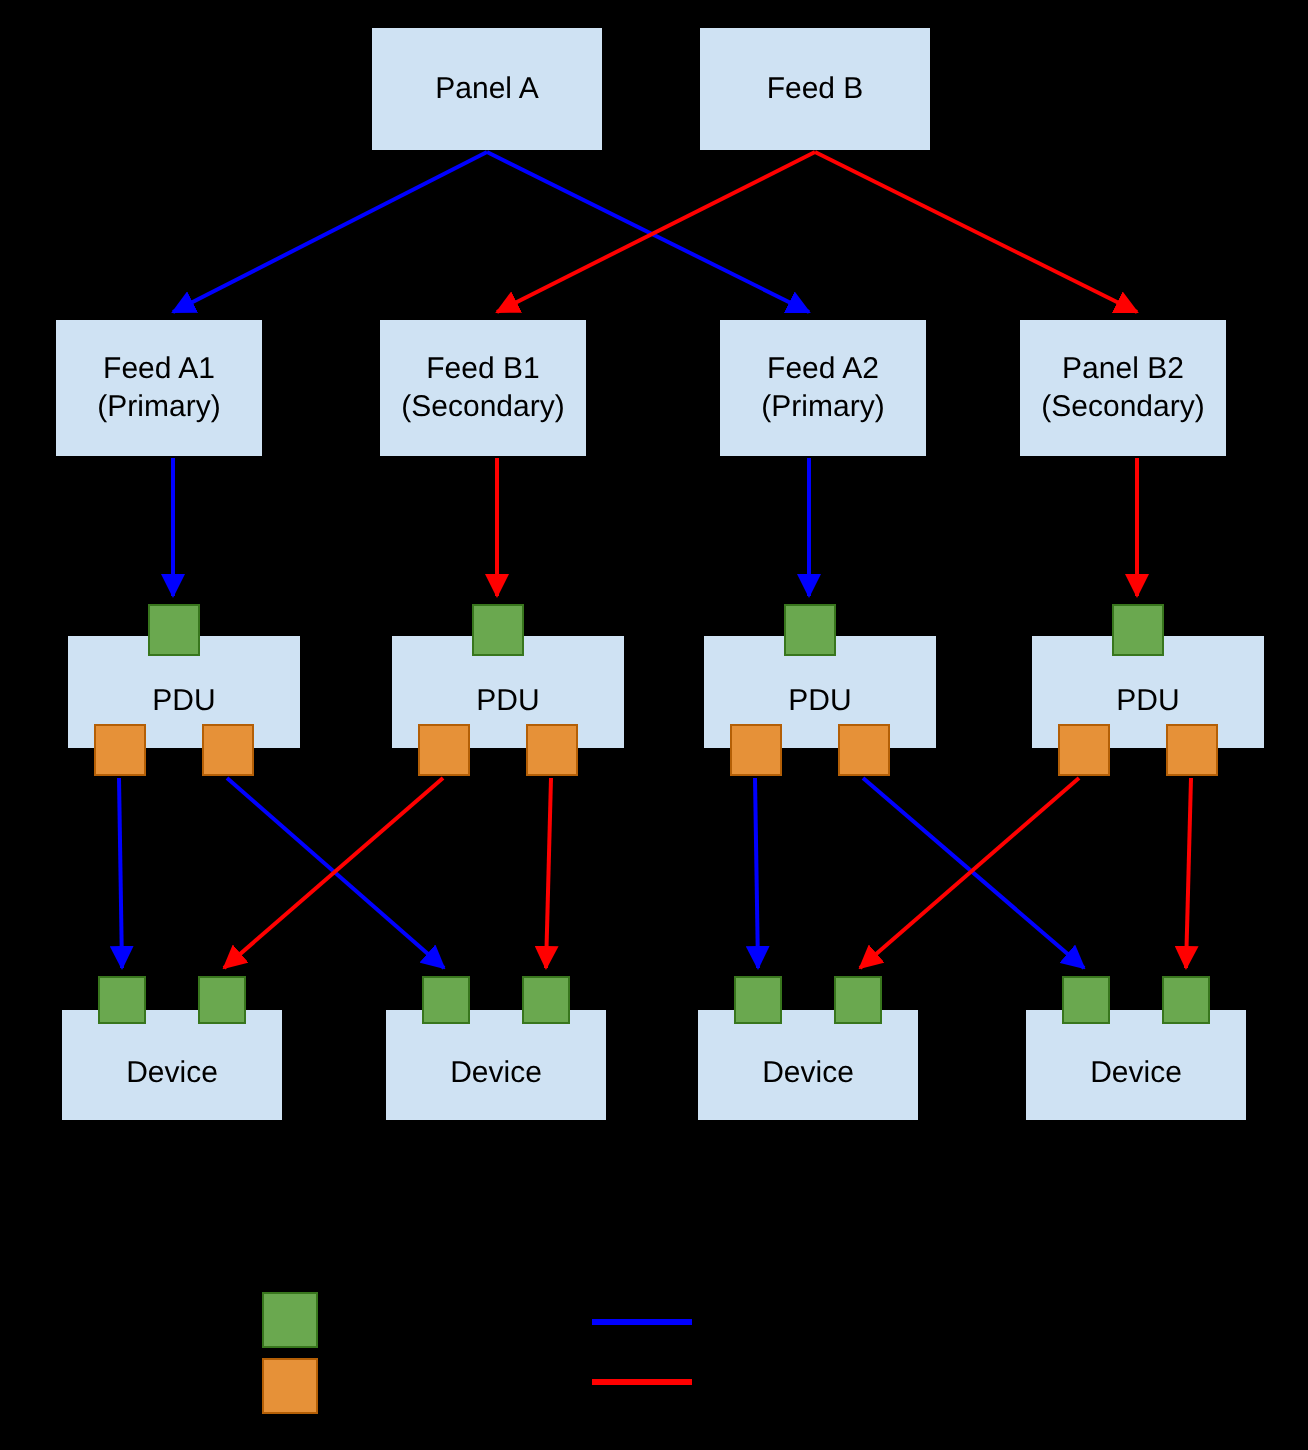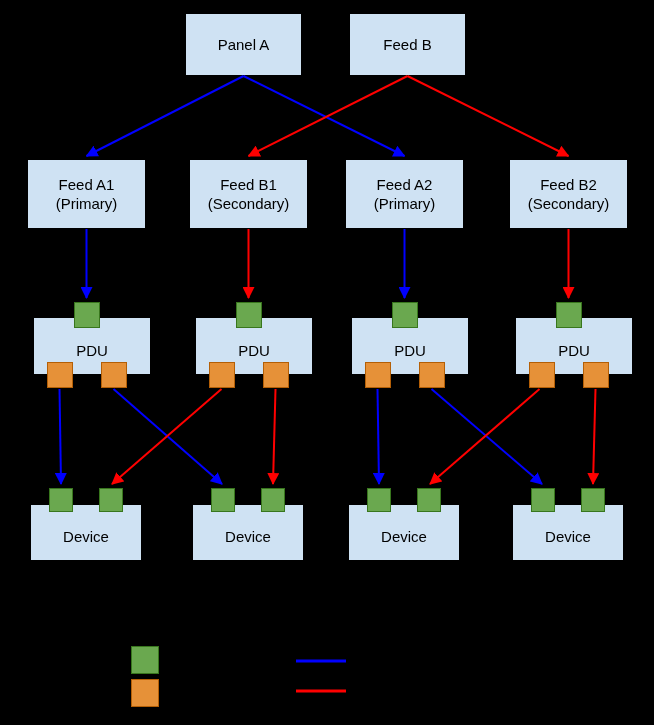--- a/index.html
+++ b/index.html
@@ -12,21 +12,21 @@
   }
   .box {
     position: absolute;
     background: var(--box-fill, #cfe2f3);
     color: var(--box-text, #000);
     display: flex; flex-direction: column;
     align-items: center; justify-content: center;
     font-size: 15px; line-height: 1.3; text-align: left;
   }
   .panel  { width: 115px; height: 61px; }
-  .feed   { width: 117px; height: 68px; }
+  .feed   { width: 103px; height: 68px; }
   .pdu    { width: 116px; height: 56px; padding-top: 10px; }
   .device { width: 110px; height: 55px; padding-top: 8px; }
   .port { position: absolute; }
   .port.in  { width: 26px; height: 26px; background: var(--input-port, #6aa84f);  border: 1px solid var(--input-port-border, #38761d); }
   .port.out { width: 26px; height: 26px; background: var(--output-port, #e69138); border: 1px solid var(--output-port-border, #b45f06); }
   .port.dev { width: 24px; height: 24px; }
   svg.wires { position: absolute; left: 0; top: 0; pointer-events: none; }
   .a-line { stroke: var(--a-path, #0000ff); stroke-width: 2; fill: none; }
   .b-line { stroke: var(--b-path, #ff0000); stroke-width: 2; fill: none; }
   .legend-line { stroke-width: 3; }
@@ -82,26 +82,26 @@
   </div>
 
   <div class="box feed" style="left:28px;top:160px">
     <span>Feed A1</span>
     <span>(Primary)</span>
   </div>
   <div class="box feed" style="left:190px;top:160px">
     <span>Feed B1</span>
     <span>(Secondary)</span>
   </div>
-  <div class="box feed" style="left:346px;top:160px">
+  <div class="box feed" style="left:360px;top:160px">
     <span>Feed A2</span>
     <span>(Primary)</span>
   </div>
   <div class="box feed" style="left:510px;top:160px">
-    <span>Feed B2</span>
+    <span>Panel B2</span>
     <span>(Secondary)</span>
   </div>
 
   <div class="box pdu" style="left:34px;top:318px">
     <span>PDU</span>
   </div>
   <div class="box pdu" style="left:196px;top:318px">
     <span>PDU</span>
   </div>
   <div class="box pdu" style="left:352px;top:318px">

